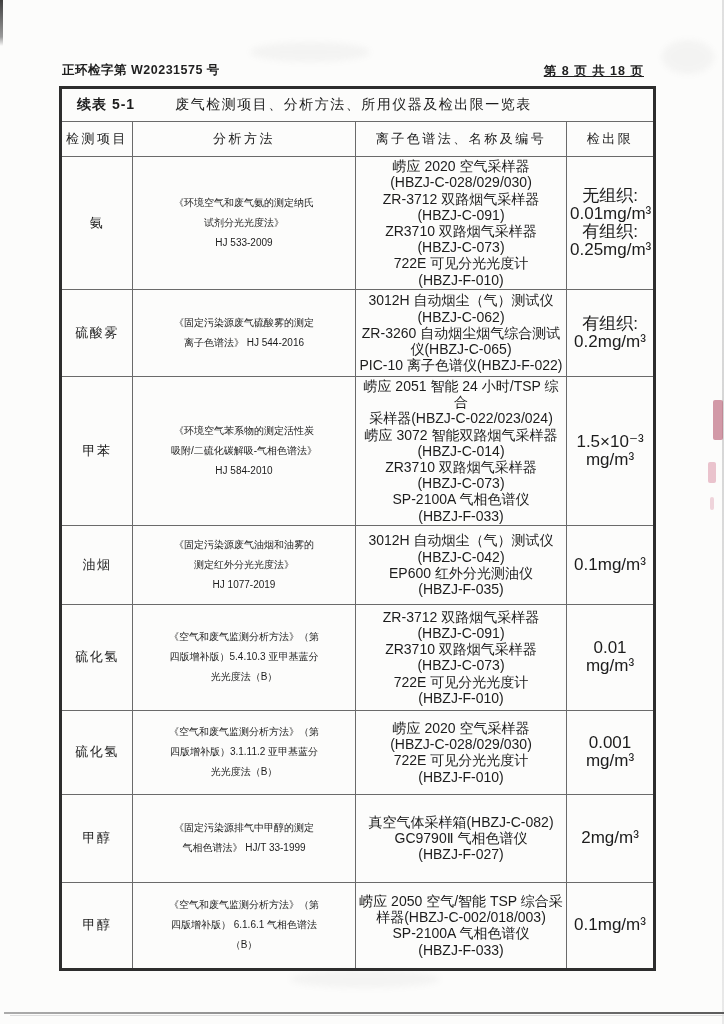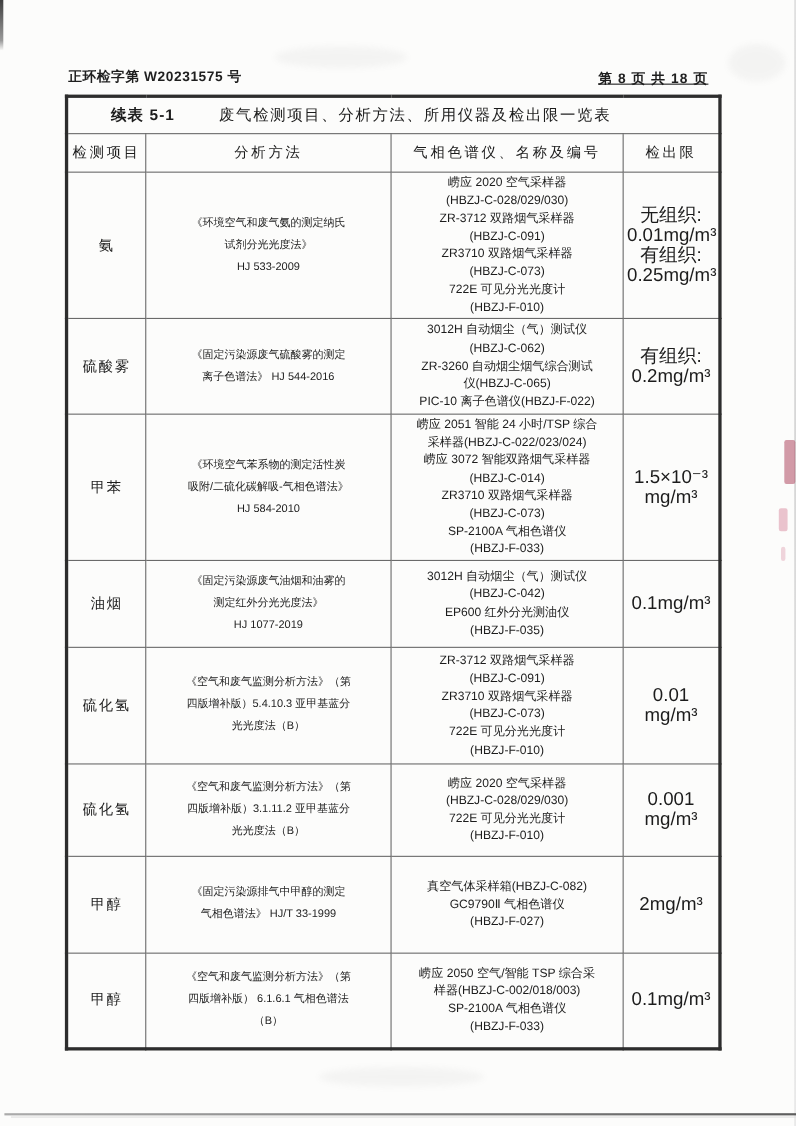--- a/index.html
+++ b/index.html
@@ -23,28 +23,28 @@
   }
   table.main td{
     border:1px solid #6a6a6a;
     text-align:center;vertical-align:middle;
     padding:1px 3px;
   }
   tr.title-row td{
     height:30px;text-align:left;border-bottom:1px solid #6a6a6a;
   }
   .title-wrap{display:flex;align-items:center;font-size:14px;}
-  .title-label{margin-left:36px;letter-spacing:1px;font-weight:600;}
+  .title-label{margin-left:12px;letter-spacing:1px;font-weight:600;}
   .title-text{margin-left:40px;letter-spacing:1.5px;font-weight:400;}
   tr.head-row td{
     height:32px;font-size:13px;letter-spacing:2.5px;font-weight:500;
   }
   td.c-item{font-size:13px;letter-spacing:1.5px;}
   td.c-method{font-size:10px;line-height:20px;white-space:pre-line;}
-  td.c-instr{font-size:11px;line-height:16.2px;white-space:pre-line;}
+  td.c-instr{font-size:14px;line-height:16.2px;white-space:pre-line;}
   td.c-limit{font-size:17px;line-height:18px;white-space:pre-line;}
 
   
   .edge-left-top{position:absolute;left:0;top:0;width:3px;height:46px;
     background:linear-gradient(to bottom,#3f3f3f,#9a9a9a 80%,transparent);}
   .edge-right{position:absolute;right:0;top:0;width:2px;height:1024px;
     background:linear-gradient(to bottom,#e0e0e0,#d6d6d6 40%,#e9e9e9);}
   .edge-bottom{position:absolute;left:4px;right:0;top:1012px;height:2px;
     background:linear-gradient(to right,#ababab,#5d5d5d);}
   .edge-bottom2{position:absolute;left:10px;right:0;top:1015px;height:1px;background:#dedede;}
@@ -86,21 +86,21 @@
     <td colspan="4">
       <div class="title-wrap">
         <span class="title-label">续表 5-1</span>
         <span class="title-text">废气检测项目、分析方法、所用仪器及检出限一览表</span>
       </div>
     </td>
   </tr>
   <tr class="head-row">
     <td>检测项目</td>
     <td>分析方法</td>
-    <td>气相色谱仪、名称及编号</td>
+    <td>离子色谱法、名称及编号</td>
     <td>检出限</td>
   </tr>
   <tr style="height:133px">
     <td class="c-item">氨</td>
     <td class="c-method">《环境空气和废气氨的测定纳氏
 试剂分光光度法》
 HJ 533-2009</td>
     <td class="c-instr">崂应 2020 空气采样器
 (HBZJ-C-028/029/030)
 ZR-3712 双路烟气采样器

